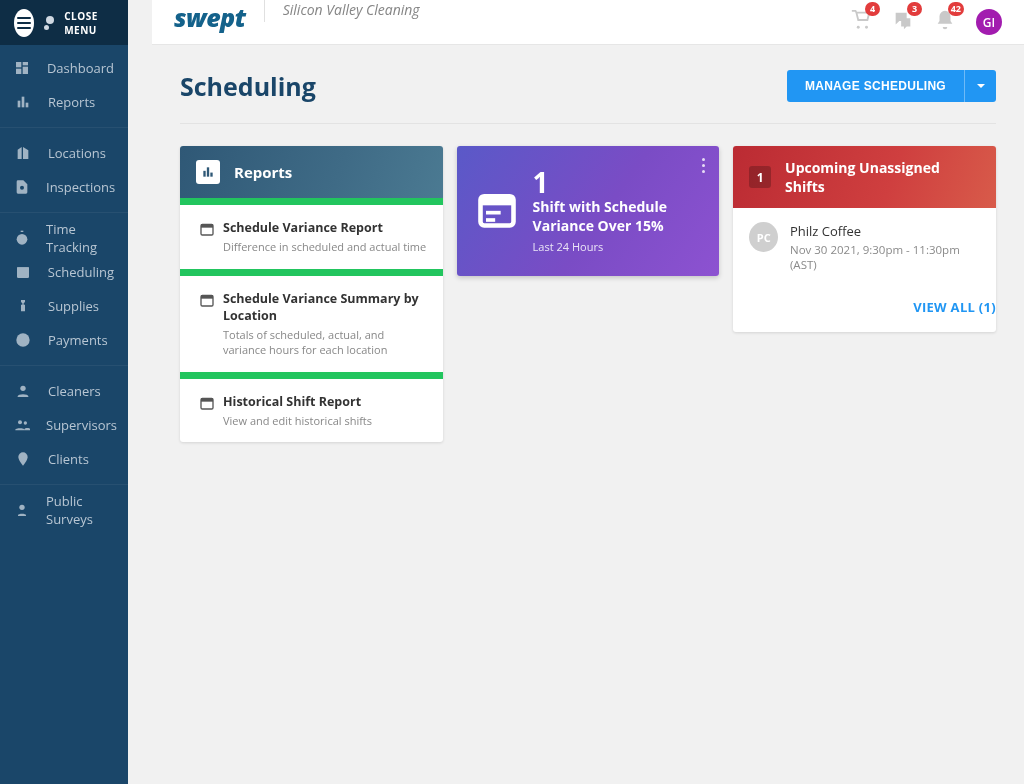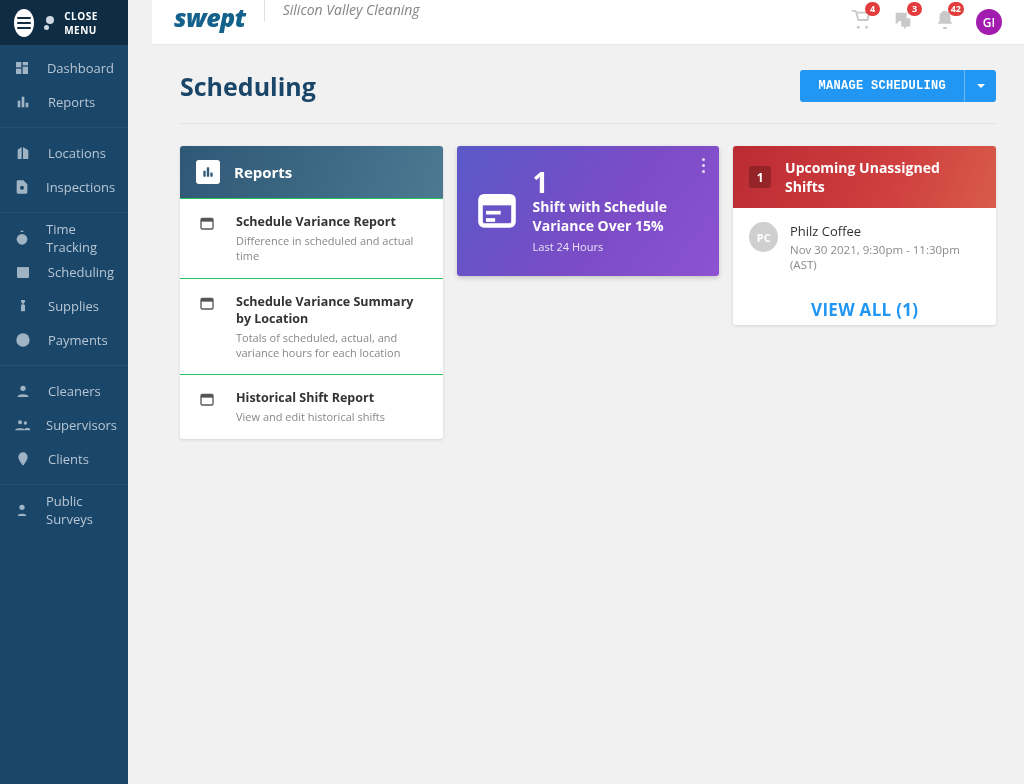--- a/index.html
+++ b/index.html
@@ -120,21 +120,20 @@
     font-size: 25px; font-weight: 700; color: #1a4669;
   }
   .manage-btn-group { display: flex; }
   .manage-btn {
     background: #2196f3; color: #fff;
     font-size: 12px; font-weight: 700;
     padding: 9px 18px;
     border: none; cursor: pointer;
     letter-spacing: .3px;
     border-radius: 3px 0 0 3px;
-    font-family: Liberation Mono, monospace;
   }
   .manage-caret {
     background: #2196f3; border: none; cursor: pointer;
     border-left: 1px solid rgba(255,255,255,.35);
     width: 32px;
     border-radius: 0 3px 3px 0;
     display:flex;align-items:center;justify-content:center;
   }
   .manage-caret svg { width:10px;height:10px; fill:#fff;}
 
@@ -158,22 +157,22 @@
     display:flex; align-items:center; gap:14px;
     padding: 14px 16px;
     font-weight:700; font-size:15px;
   }
   .reports-head .ibox {
     width:24px;height:24px;border-radius:3px;background:#fff;
     display:flex;align-items:center;justify-content:center;
   }
   .reports-head .ibox svg { width:14px;height:14px; fill:#2f5876;}
   .report-item {
-    display:flex; gap:18px; padding:14px 16px;
-    border-top: 1px solid #22c55e;
+    display:flex; gap:5px; padding:14px 16px;
+    border-top: 7px solid #22c55e;
     cursor:pointer;
   }
   .report-item .ibox {
     width:22px; padding-top:2px;
     display:flex; justify-content:center; align-items:flex-start;
   }
   .report-item .ibox svg { width:16px;height:16px;fill:#555;}
   .report-item .ti { flex:1; }
   .report-item .t1 { font-size:12.5px; font-weight:700; color:#333; }
   .report-item .t2 { font-size:11px; color:#888; margin-top:4px; line-height:1.35;}
@@ -218,23 +217,23 @@
     cursor:pointer;
   }
   .shift-item .pcirc {
     width:30px;height:30px;border-radius:50%;background:#cfcfcf;color:#fff;
     font-size:11px;font-weight:700;
     display:flex;align-items:center;justify-content:center;
   }
   .shift-item .t1{font-size:13px;font-weight:400;color:#333;}
   .shift-item .t2{font-size:11.5px;color:#8a8a8a;margin-top:2px;}
   .viewall {
-    text-align:center;
-    padding: 12px 0 4px;
-    font-size:17px; font-weight:700; letter-spacing:.3px;
+    text-align:right;
+    padding: 12px 0 16px;
+    font-size:13px; font-weight:700; letter-spacing:.3px;
     color:#2196f3; cursor:pointer;
   }
 </style>
 </head>
 <body>
 
 <nav class="sidebar">
   <div class="sidebar-close">
     <div class="close-menu-icon">
       <span class="bar"></span>

